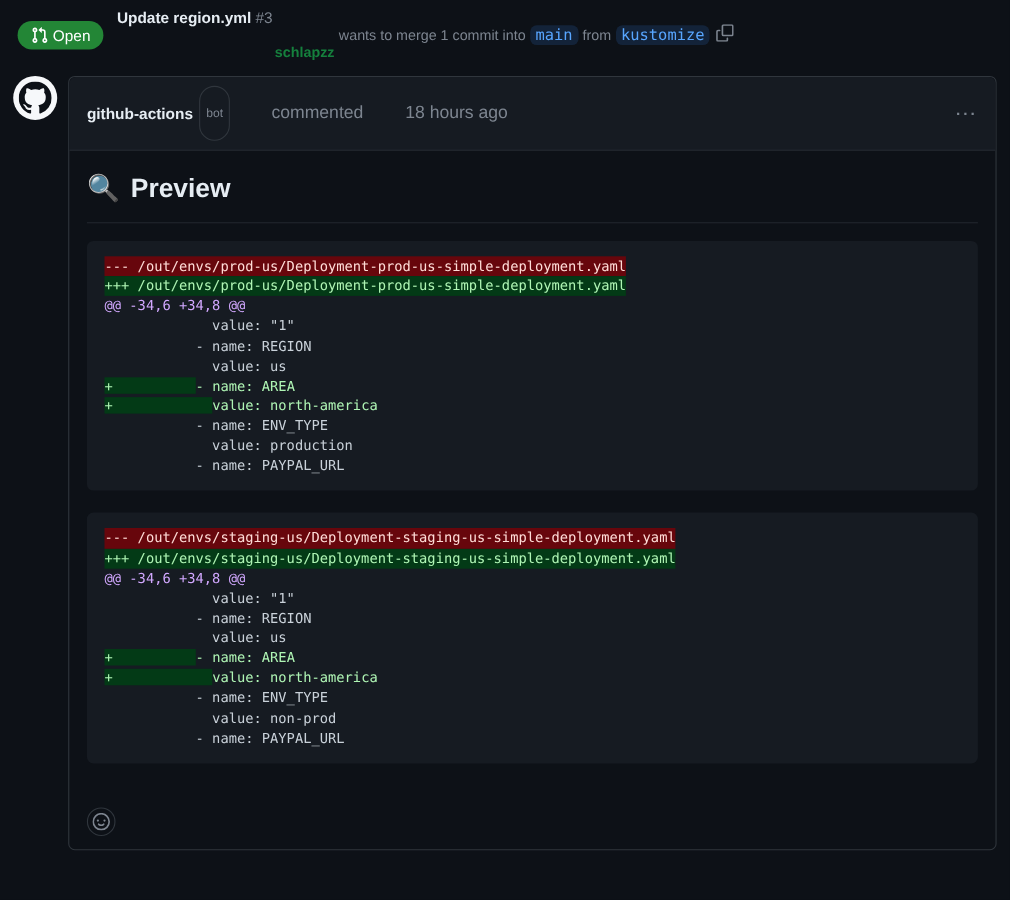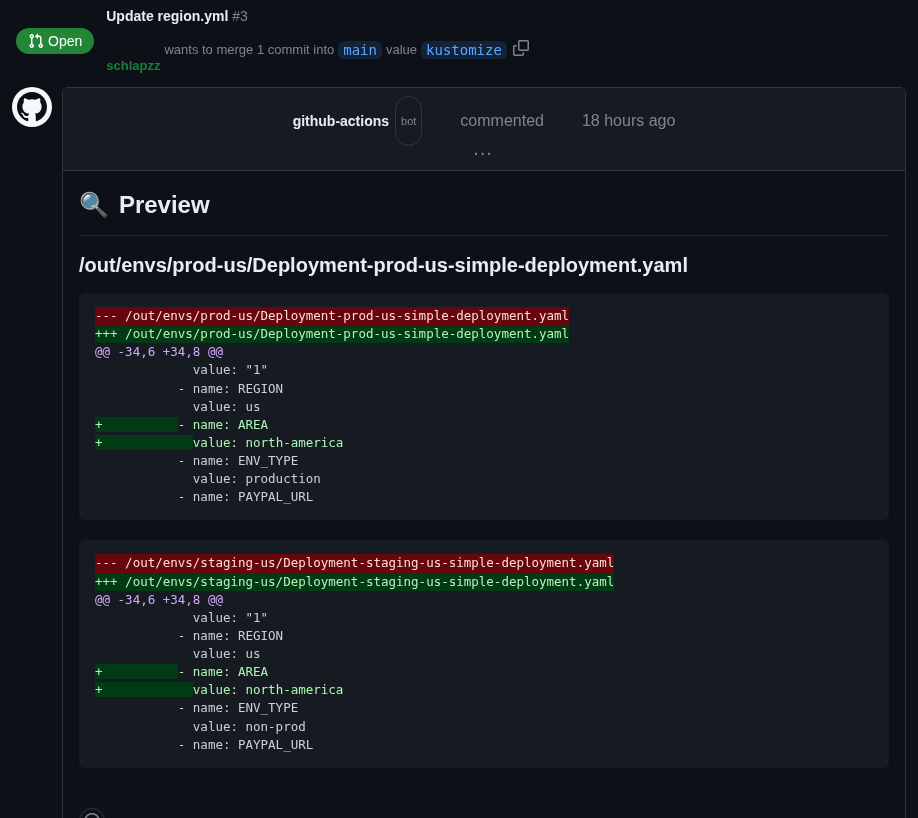--- a/index.html
+++ b/index.html
@@ -21,21 +21,21 @@
     background: #238636;
     color: #fff;
     border-radius: 2em;
     padding: 5px 12px;
     font-size: 14px;
     font-weight: 500;
     display: inline-flex;
     align-items: flex-start;
     gap: 4px;
   }
-  .header-info { display: flex; flex-direction: column; gap: 2px; }
+  .header-info { display: flex; flex-direction: row; gap: 2px; }
   .pr-title { color: #e6edf3; font-weight: 600; font-size: 14px; }
   .pr-number { color: #7d8590; font-weight: 300; }
   .merge-line { color: #7d8590; font-size: 13px; display: flex; align-items: center; gap: 4px; }
   .author-name { color: #15803d; font-weight: 600; margin-top: 32px; }
   .branch-badge {
     background: rgba(56, 139, 253, 0.15);
     color: #58a6ff;
     font-family: ui-monospace, SFMono-Regular, Menlo, monospace;
     font-size: 14px;
     padding: 1px 5px;
@@ -65,21 +65,20 @@
     background: #0d1117;
   }
   .comment-header {
     padding: 8px 16px;
     display: flex;
     align-items: center;
     justify-content: space-between;
     background: #161b22;
     border-bottom: 1px solid #30363d;
     border-radius: 6px 6px 0 0;
-    flex-direction: column;
   }
   .comment-header-left { display: flex; align-items: center; gap: 6px; }
   .commenter { color: #e6edf3; font-weight: 600; }
   .bot-badge {
     border: 1px solid #30363d;
     color: #7d8590;
     font-size: 11px;
     padding: 16px 5px;
     border-radius: 2em;
     line-height: 16px;
@@ -143,21 +142,21 @@
   </span>
   <div class="header-info">
     <div>
       <span class="pr-title">Update region.yml</span>
       <span class="pr-number">#3</span>
     </div>
     <div class="merge-line">
       <span class="author-name">schlapzz</span>
       <span>wants to merge 1 commit into</span>
       <span class="branch-badge">main</span>
-      <span>value</span>
+      <span>from</span>
       <span class="branch-badge">kustomize</span>
       <span class="copy-icon">
         <svg width="16" height="16" viewBox="0 0 16 16" fill="currentColor">
             <path d="M0 6.75C0 5.784.784 5 1.75 5h1.5a.75.75 0 0 1 0 1.5h-1.5a.25.25 0 0 0-.25.25v7.5c0 .138.112.25.25.25h7.5a.25.25 0 0 0 .25-.25v-1.5a.75.75 0 0 1 1.5 0v1.5A1.75 1.75 0 0 1 9.25 16h-7.5A1.75 1.75 0 0 1 0 14.25Z"></path>
             <path d="M5 1.75C5 .784 5.784 0 6.75 0h7.5C15.216 0 16 .784 16 1.75v7.5A1.75 1.75 0 0 1 14.25 11h-7.5A1.75 1.75 0 0 1 5 9.25Zm1.75-.25a.25.25 0 0 0-.25.25v7.5c0 .138.112.25.25.25h7.5a.25.25 0 0 0 .25-.25v-7.5a.25.25 0 0 0-.25-.25Z"></path>
           </svg>
       </span>
     </div>
   </div>
 </div>
@@ -180,21 +179,20 @@
       <span class="kebab">···</span>
     </div>
 
     <div class="comment-body">
       <h2 class="preview-heading">
         <span>🔍</span>
         <span>Preview</span>
       </h2>
       <hr class="hr">
 
-      <h3 class="file-heading">/out/envs/prod-us/Deployment-prod-us-simple-deployment.yaml</h3>
       <div class="diff-block">
 <pre><span class="diff-del">--- /out/envs/prod-us/Deployment-prod-us-simple-deployment.yaml</span>
 <span class="diff-add">+++ /out/envs/prod-us/Deployment-prod-us-simple-deployment.yaml</span>
 <span class="diff-hunk">@@ -34,6 +34,8 @@</span>
 <span class="diff-ctx">             value: "1"</span>
 <span class="diff-ctx">           - name: REGION</span>
 <span class="diff-ctx">             value: us</span>
 <span class="diff-add-line"><span class="mark">+          </span><span>- name: AREA</span></span>
 <span class="diff-add-line"><span class="mark">+            </span><span>value: north-america</span></span>
 <span class="diff-ctx">           - name: ENV_TYPE</span>

